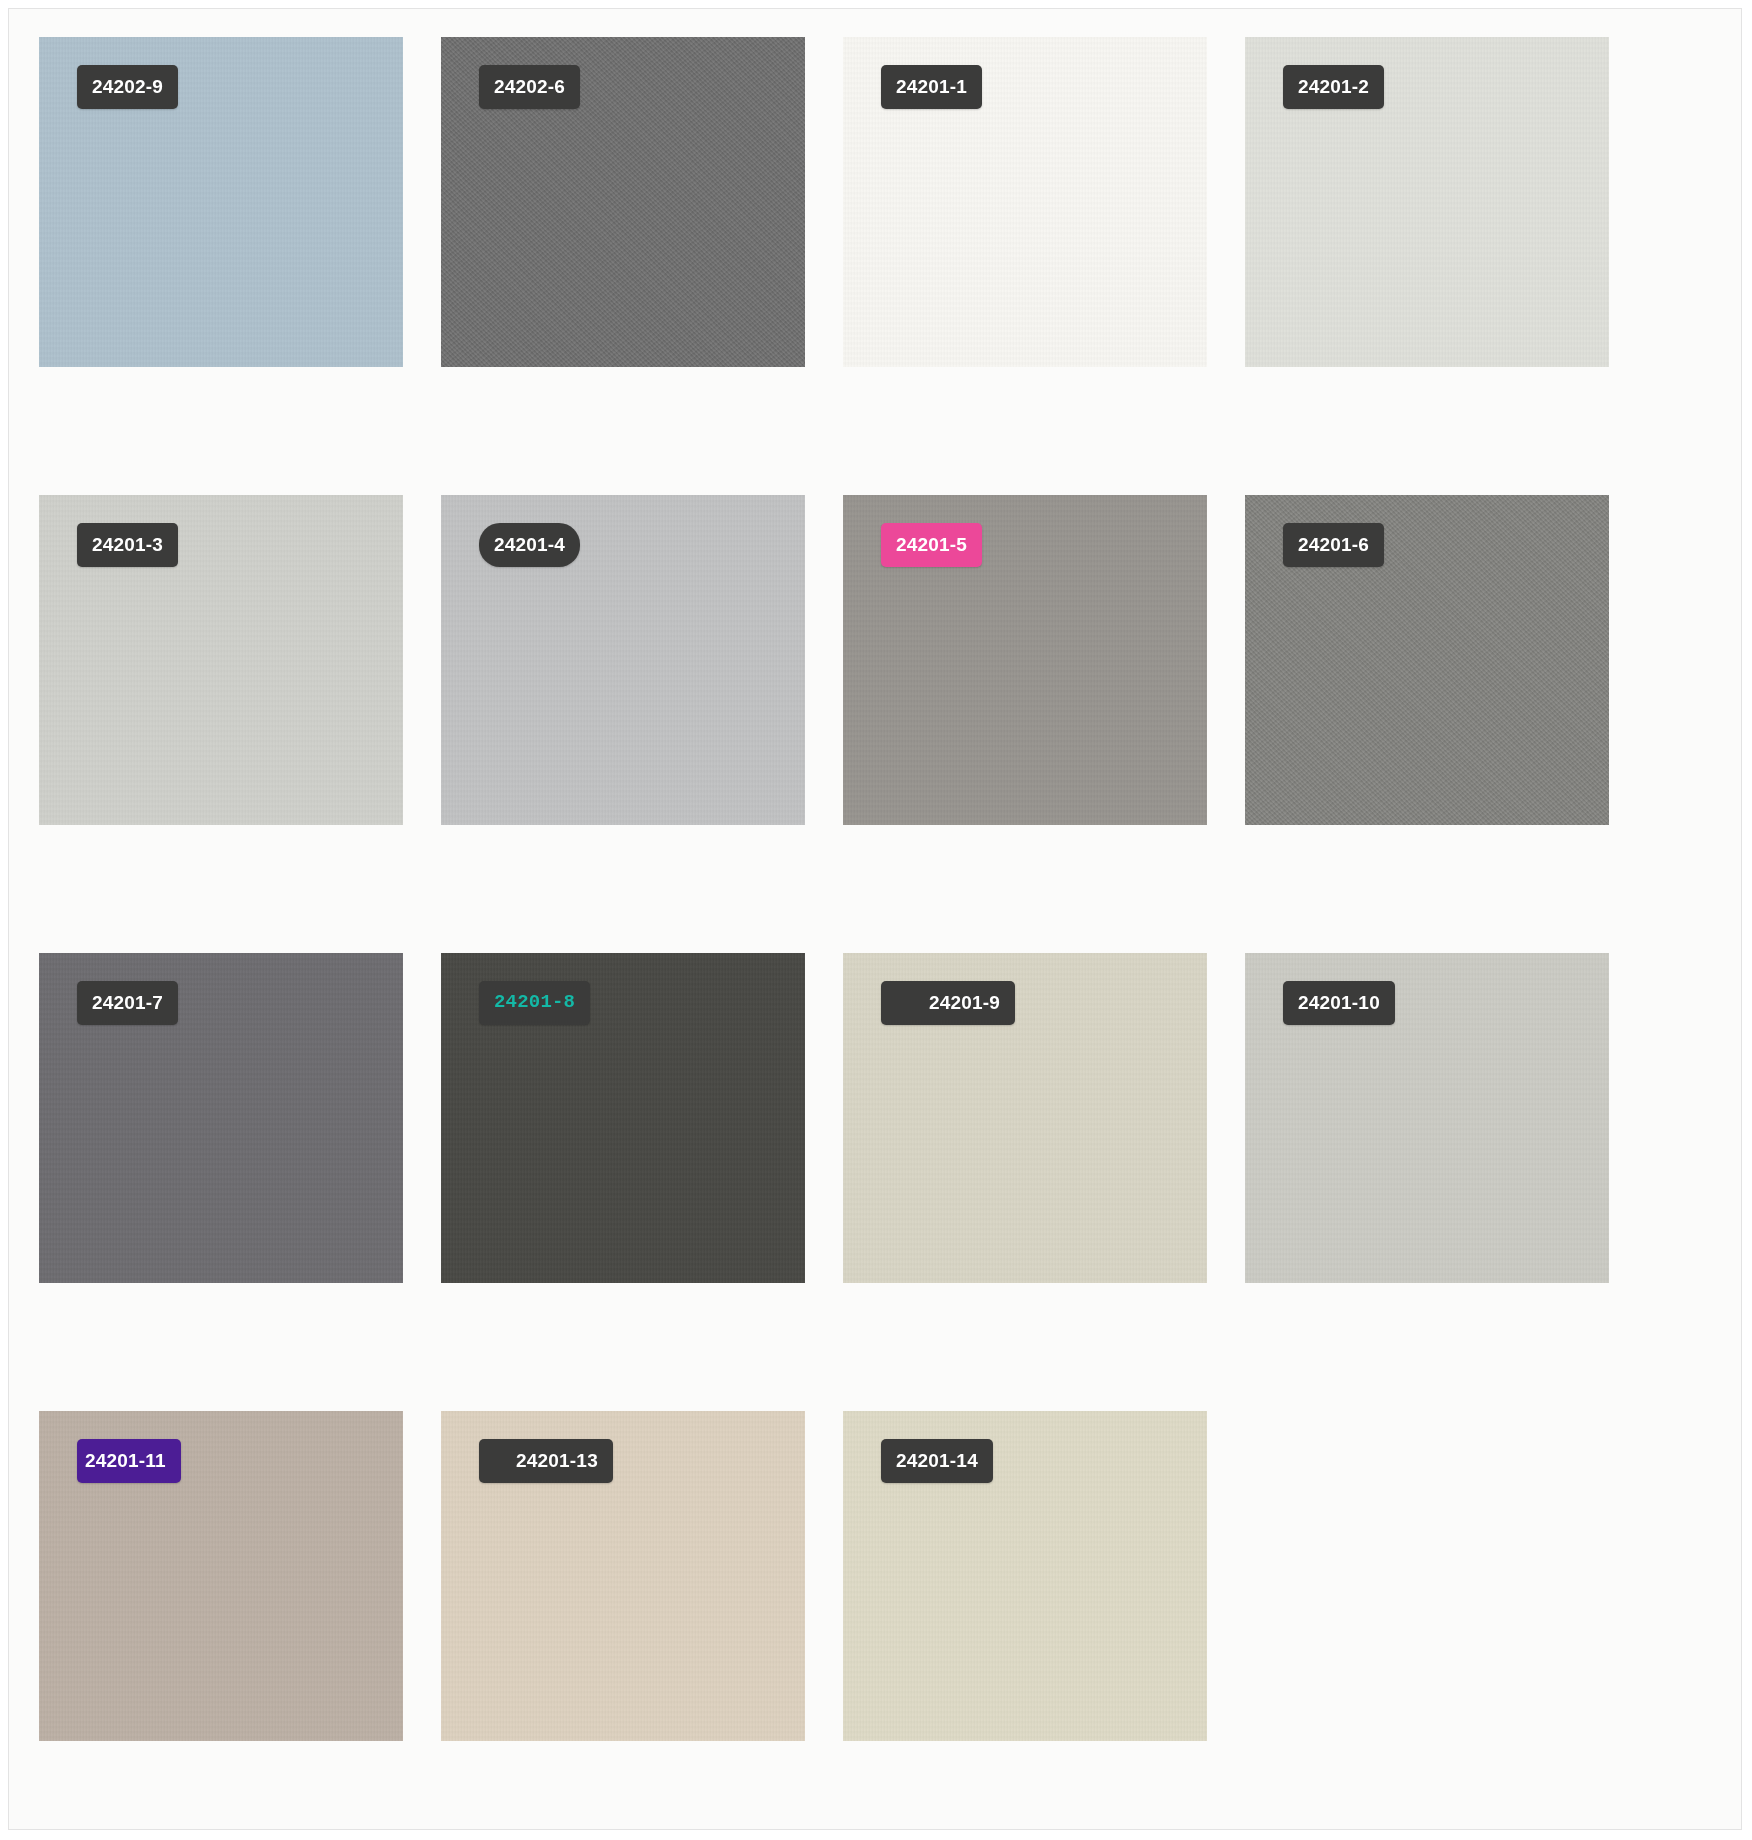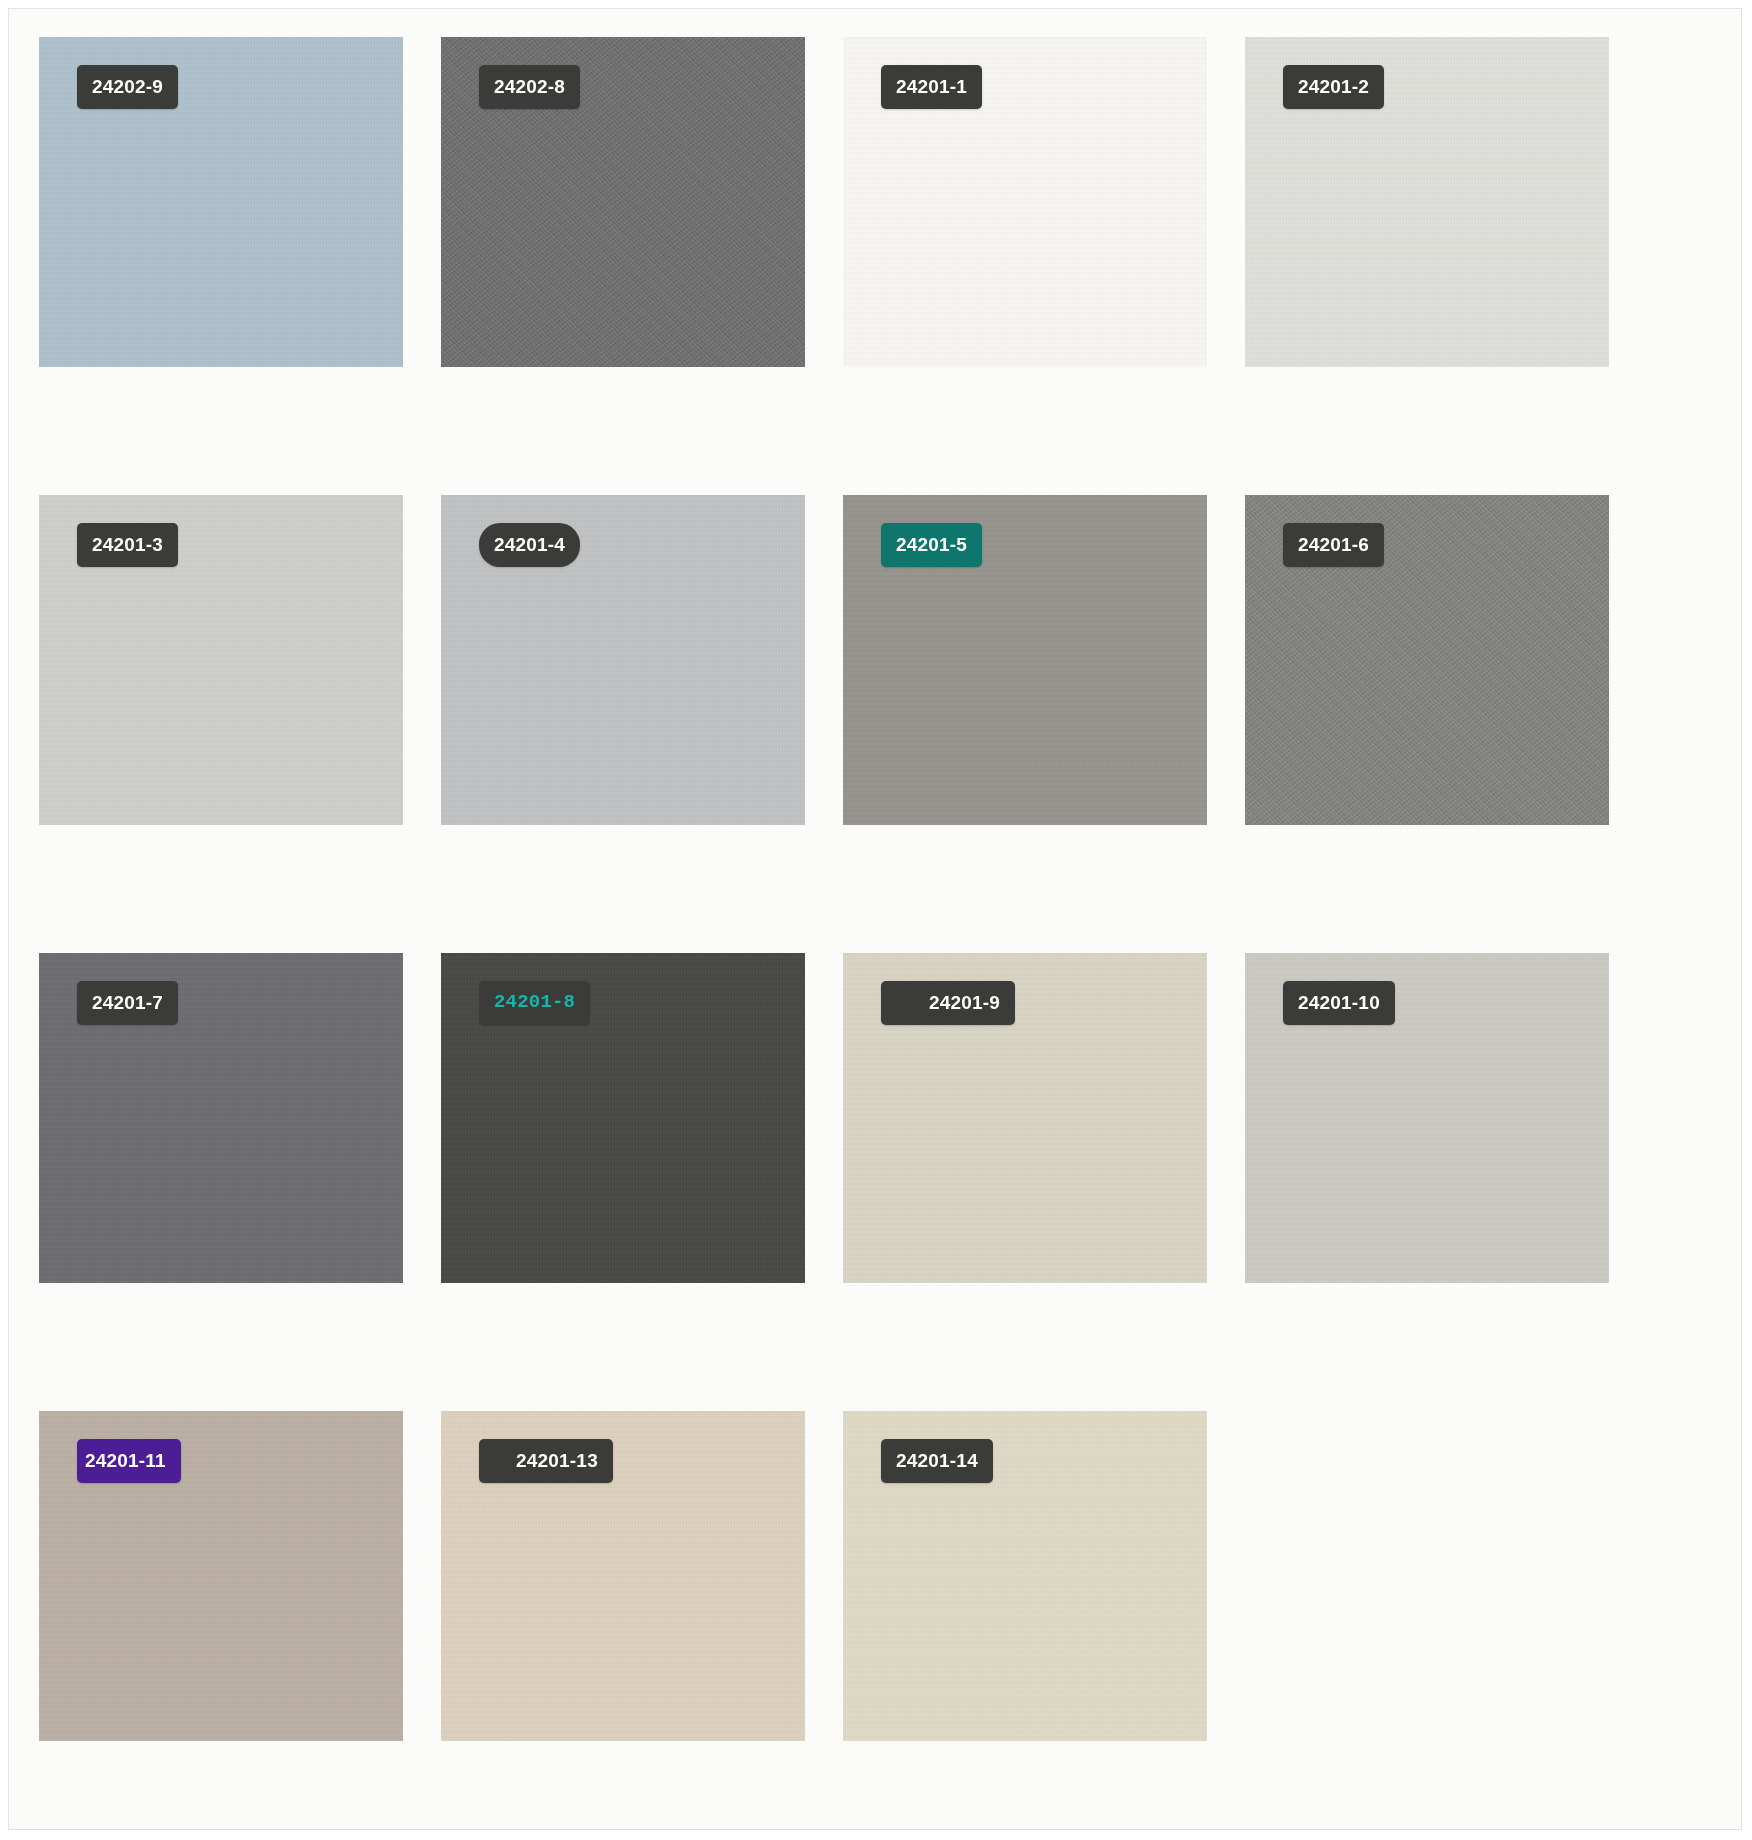--- a/index.html
+++ b/index.html
@@ -118,41 +118,41 @@
 <body>
 
 <div id="palette-page" style="background-color: rgb(251, 251, 250); border-color: rgb(227, 227, 227);">
   <div id="swatch-grid">
       <div class="swatch-cell">
         <div class="swatch-chip" style="background-color: rgb(174, 193, 205);"></div>
         <div class="swatch-code" style="background-color: rgb(59, 59, 58); color: rgb(255, 255, 255);">24202-9</div>
       </div>
       <div class="swatch-cell">
         <div class="swatch-chip rough" style="background-color: rgb(111, 111, 111);"></div>
-        <div class="swatch-code" style="background-color: rgb(59, 59, 58); color: rgb(255, 255, 255);">24202-8</div>
+        <div class="swatch-code" style="background-color: rgb(59, 59, 58); color: rgb(255, 255, 255);">24202-6</div>
       </div>
       <div class="swatch-cell">
         <div class="swatch-chip" style="background-color: rgb(247, 246, 242);"></div>
         <div class="swatch-code" style="background-color: rgb(59, 59, 58); color: rgb(255, 255, 255);">24201-1</div>
       </div>
       <div class="swatch-cell">
         <div class="swatch-chip" style="background-color: rgb(223, 224, 218);"></div>
         <div class="swatch-code" style="background-color: rgb(59, 59, 58); color: rgb(255, 255, 255);">24201-2</div>
       </div>
       <div class="swatch-cell">
         <div class="swatch-chip" style="background-color: rgb(207, 208, 203);"></div>
         <div class="swatch-code" style="background-color: rgb(59, 59, 58); color: rgb(255, 255, 255);">24201-3</div>
       </div>
       <div class="swatch-cell">
         <div class="swatch-chip" style="background-color: rgb(193, 194, 195);"></div>
         <div class="swatch-code" style="background-color: rgb(59, 59, 58); color: rgb(255, 255, 255); border-radius: 21px;">24201-4</div>
       </div>
       <div class="swatch-cell">
         <div class="swatch-chip" style="background-color: rgb(151, 148, 143);"></div>
-        <div class="swatch-code" style="background-color: #0f766e; color: rgb(255, 255, 255); text-align: center;">24201-5</div>
+        <div class="swatch-code" style="background-color: #ec4899; color: rgb(255, 255, 255); text-align: center;">24201-5</div>
       </div>
       <div class="swatch-cell">
         <div class="swatch-chip rough" style="background-color: rgb(131, 131, 127);"></div>
         <div class="swatch-code" style="background-color: rgb(59, 59, 58); color: rgb(255, 255, 255);">24201-6</div>
       </div>
       <div class="swatch-cell">
         <div class="swatch-chip" style="background-color: rgb(109, 108, 112);"></div>
         <div class="swatch-code" style="background-color: rgb(59, 59, 58); color: rgb(255, 255, 255);">24201-7</div>
       </div>
       <div class="swatch-cell">

